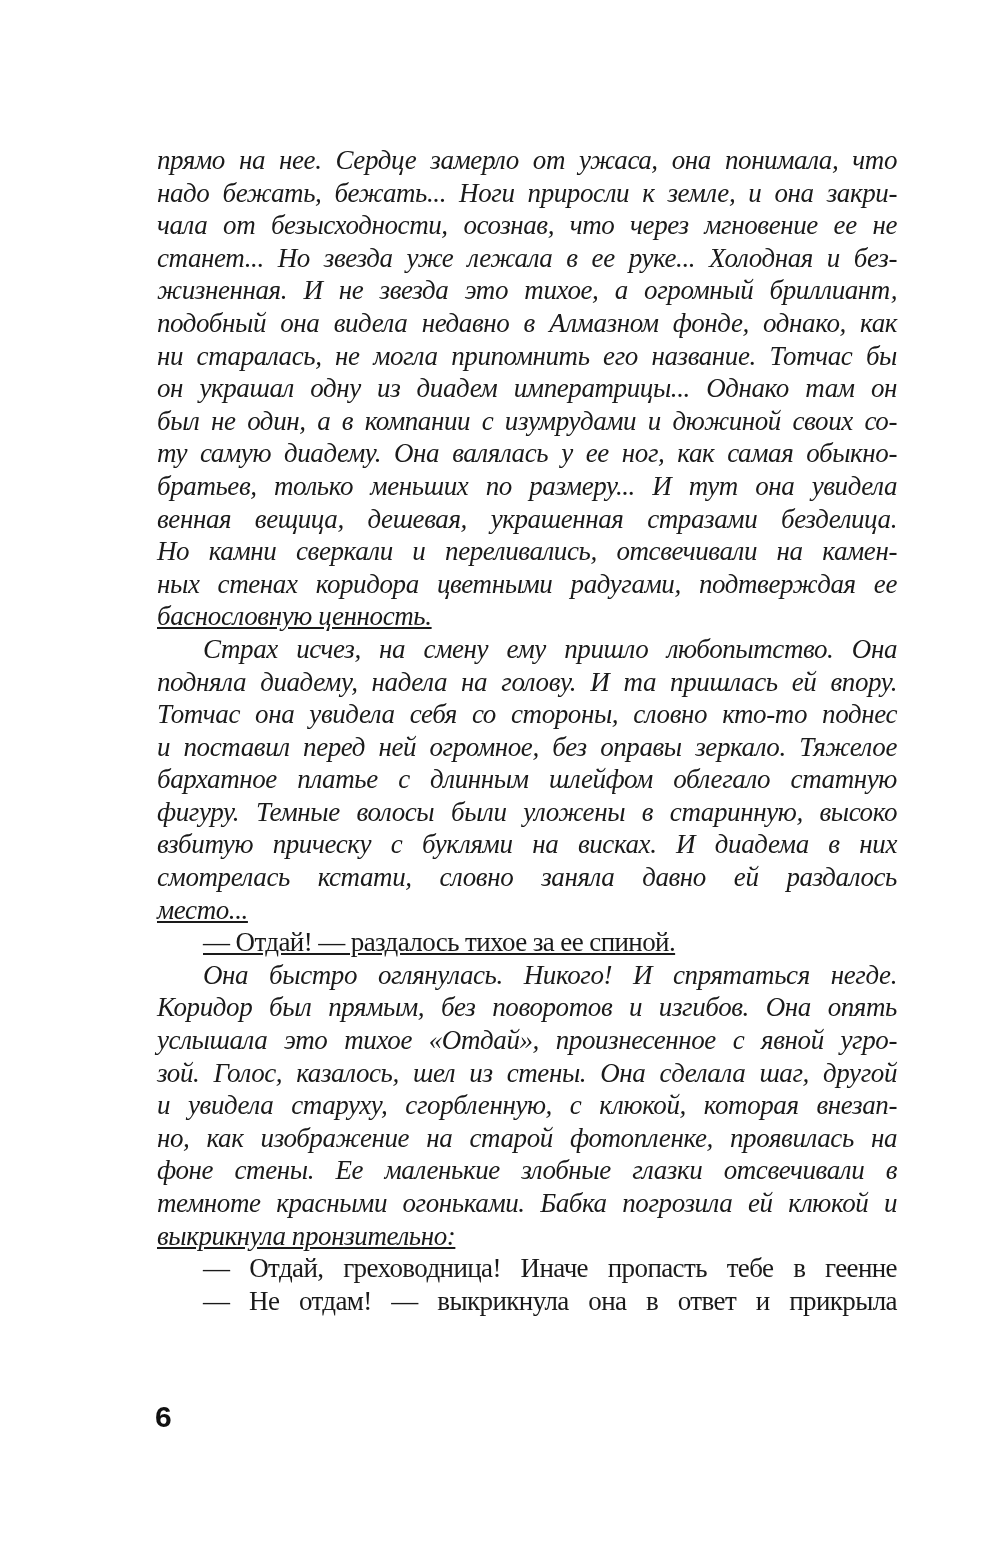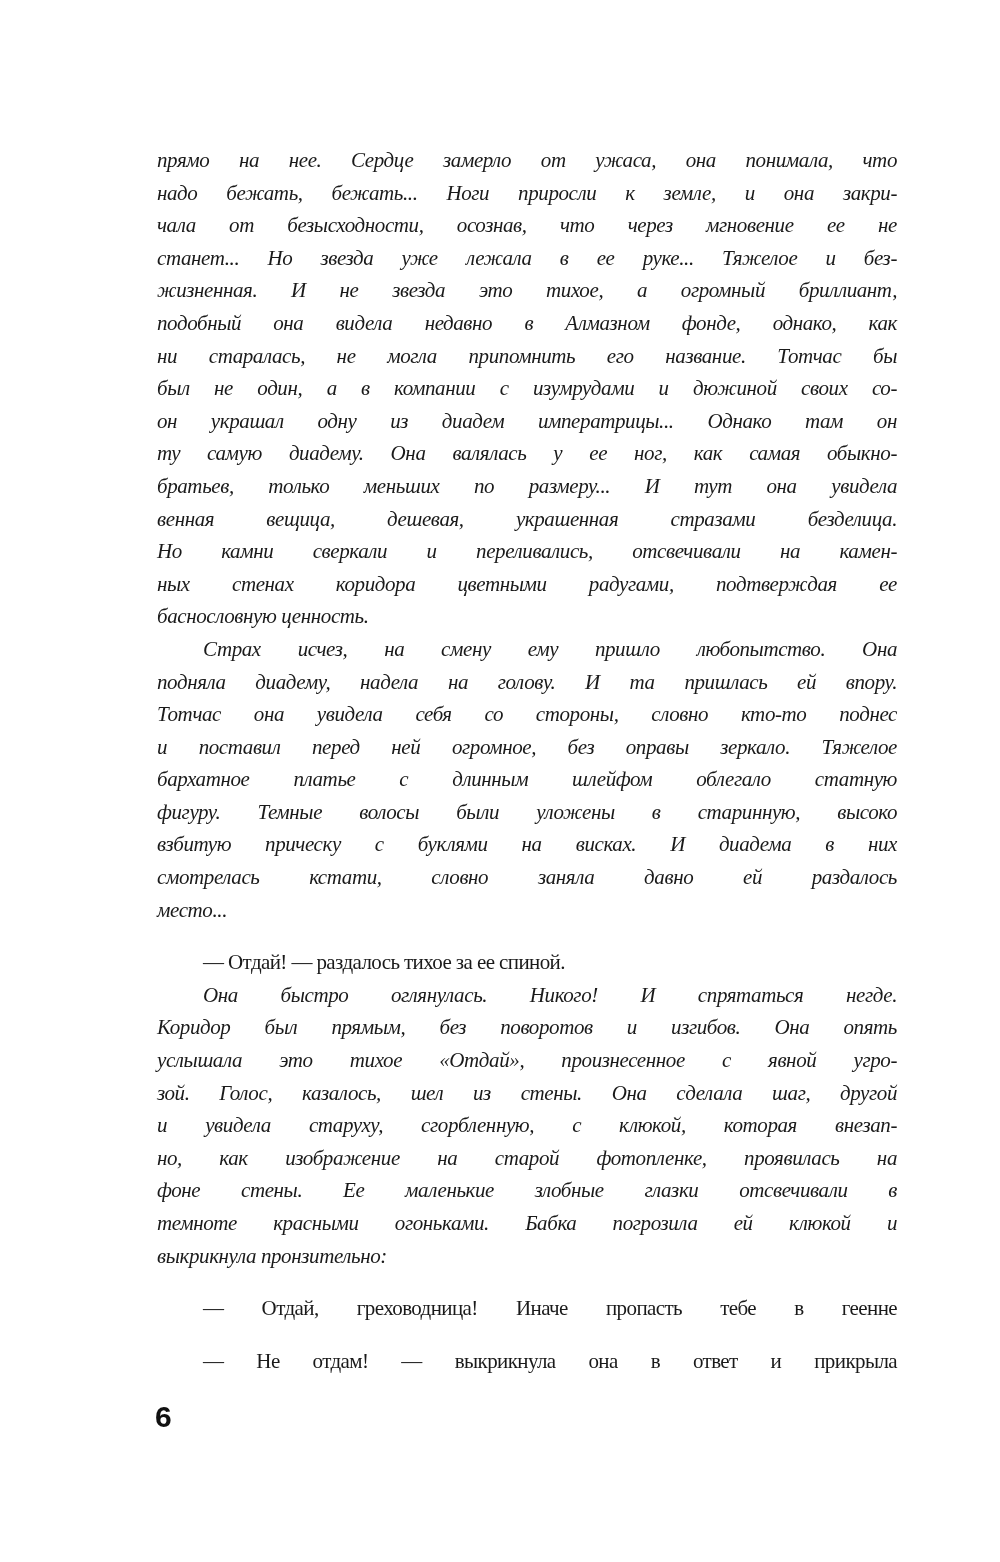--- a/index.html
+++ b/index.html
@@ -8,54 +8,54 @@
     position: absolute;
     left: 157px;
     top: 144px;
     width: 740px;
     color: #1a1a1a;
   }
   .line {
     display: block;
     height: 32.6px;
     line-height: 32.6px;
-    font-size: 21px;
+    font-size: 27px;
     white-space: nowrap;
     text-align: justify;
     text-align-last: justify;
     font-family: "Liberation Serif", "DejaVu Serif", serif;
     letter-spacing: -0.4px;
   }
   .line.italic { font-style: italic; }
-  .line.upright { font-style: normal; letter-spacing: -0.6px; margin-top: 20px; }
-  .line.last { text-align-last: left; }
+  .line.upright { font-style: normal; letter-spacing: -0.6px; }
+  .line.last { text-align-last: left; text-decoration: underline; }
   .line.indent { padding-left: 46px; box-sizing: border-box; }
   .page-number {
     position: absolute;
     left: 155px;
     top: 1400px;
     font-family: "Liberation Sans", "DejaVu Sans", sans-serif;
     font-weight: bold;
     font-size: 30px;
     color: #111;
   }
 </style>
 </head>
 <body>
 
 <div class="page" id="page-body">
     <span class="line italic">прямо на нее. Сердце замерло от ужаса, она понимала, что</span>
     <span class="line italic">надо бежать, бежать... Ноги приросли к земле, и она закри-</span>
     <span class="line italic">чала от безысходности, осознав, что через мгновение ее не</span>
-    <span class="line italic">станет... Но звезда уже лежала в ее руке... Тяжелое и без-</span>
+    <span class="line italic">станет... Но звезда уже лежала в ее руке... Холодная и без-</span>
     <span class="line italic">жизненная. И не звезда это тихое, а огромный бриллиант,</span>
     <span class="line italic">подобный она видела недавно в Алмазном фонде, однако, как</span>
     <span class="line italic">ни старалась, не могла припомнить его название. Тотчас бы</span>
+    <span class="line italic">он украшал одну из диадем императрицы... Однако там он</span>
     <span class="line italic">был не один, а в компании с изумрудами и дюжиной своих со-</span>
-    <span class="line italic">он украшал одну из диадем императрицы... Однако там он</span>
     <span class="line italic">ту самую диадему. Она валялась у ее ног, как самая обыкно-</span>
     <span class="line italic">братьев, только меньших по размеру... И тут она увидела</span>
     <span class="line italic">венная вещица, дешевая, украшенная стразами безделица.</span>
     <span class="line italic">Но камни сверкали и переливались, отсвечивали на камен-</span>
     <span class="line italic">ных стенах коридора цветными радугами, подтверждая ее</span>
     <span class="line italic last">баснословную ценность.</span>
     <span class="line italic indent">Страх исчез, на смену ему пришло любопытство. Она</span>
     <span class="line italic">подняла диадему, надела на голову. И та пришлась ей впору.</span>
     <span class="line italic">Тотчас она увидела себя со стороны, словно кто-то поднес</span>
     <span class="line italic">и поставил перед ней огромное, без оправы зеркало. Тяжелое</span>

